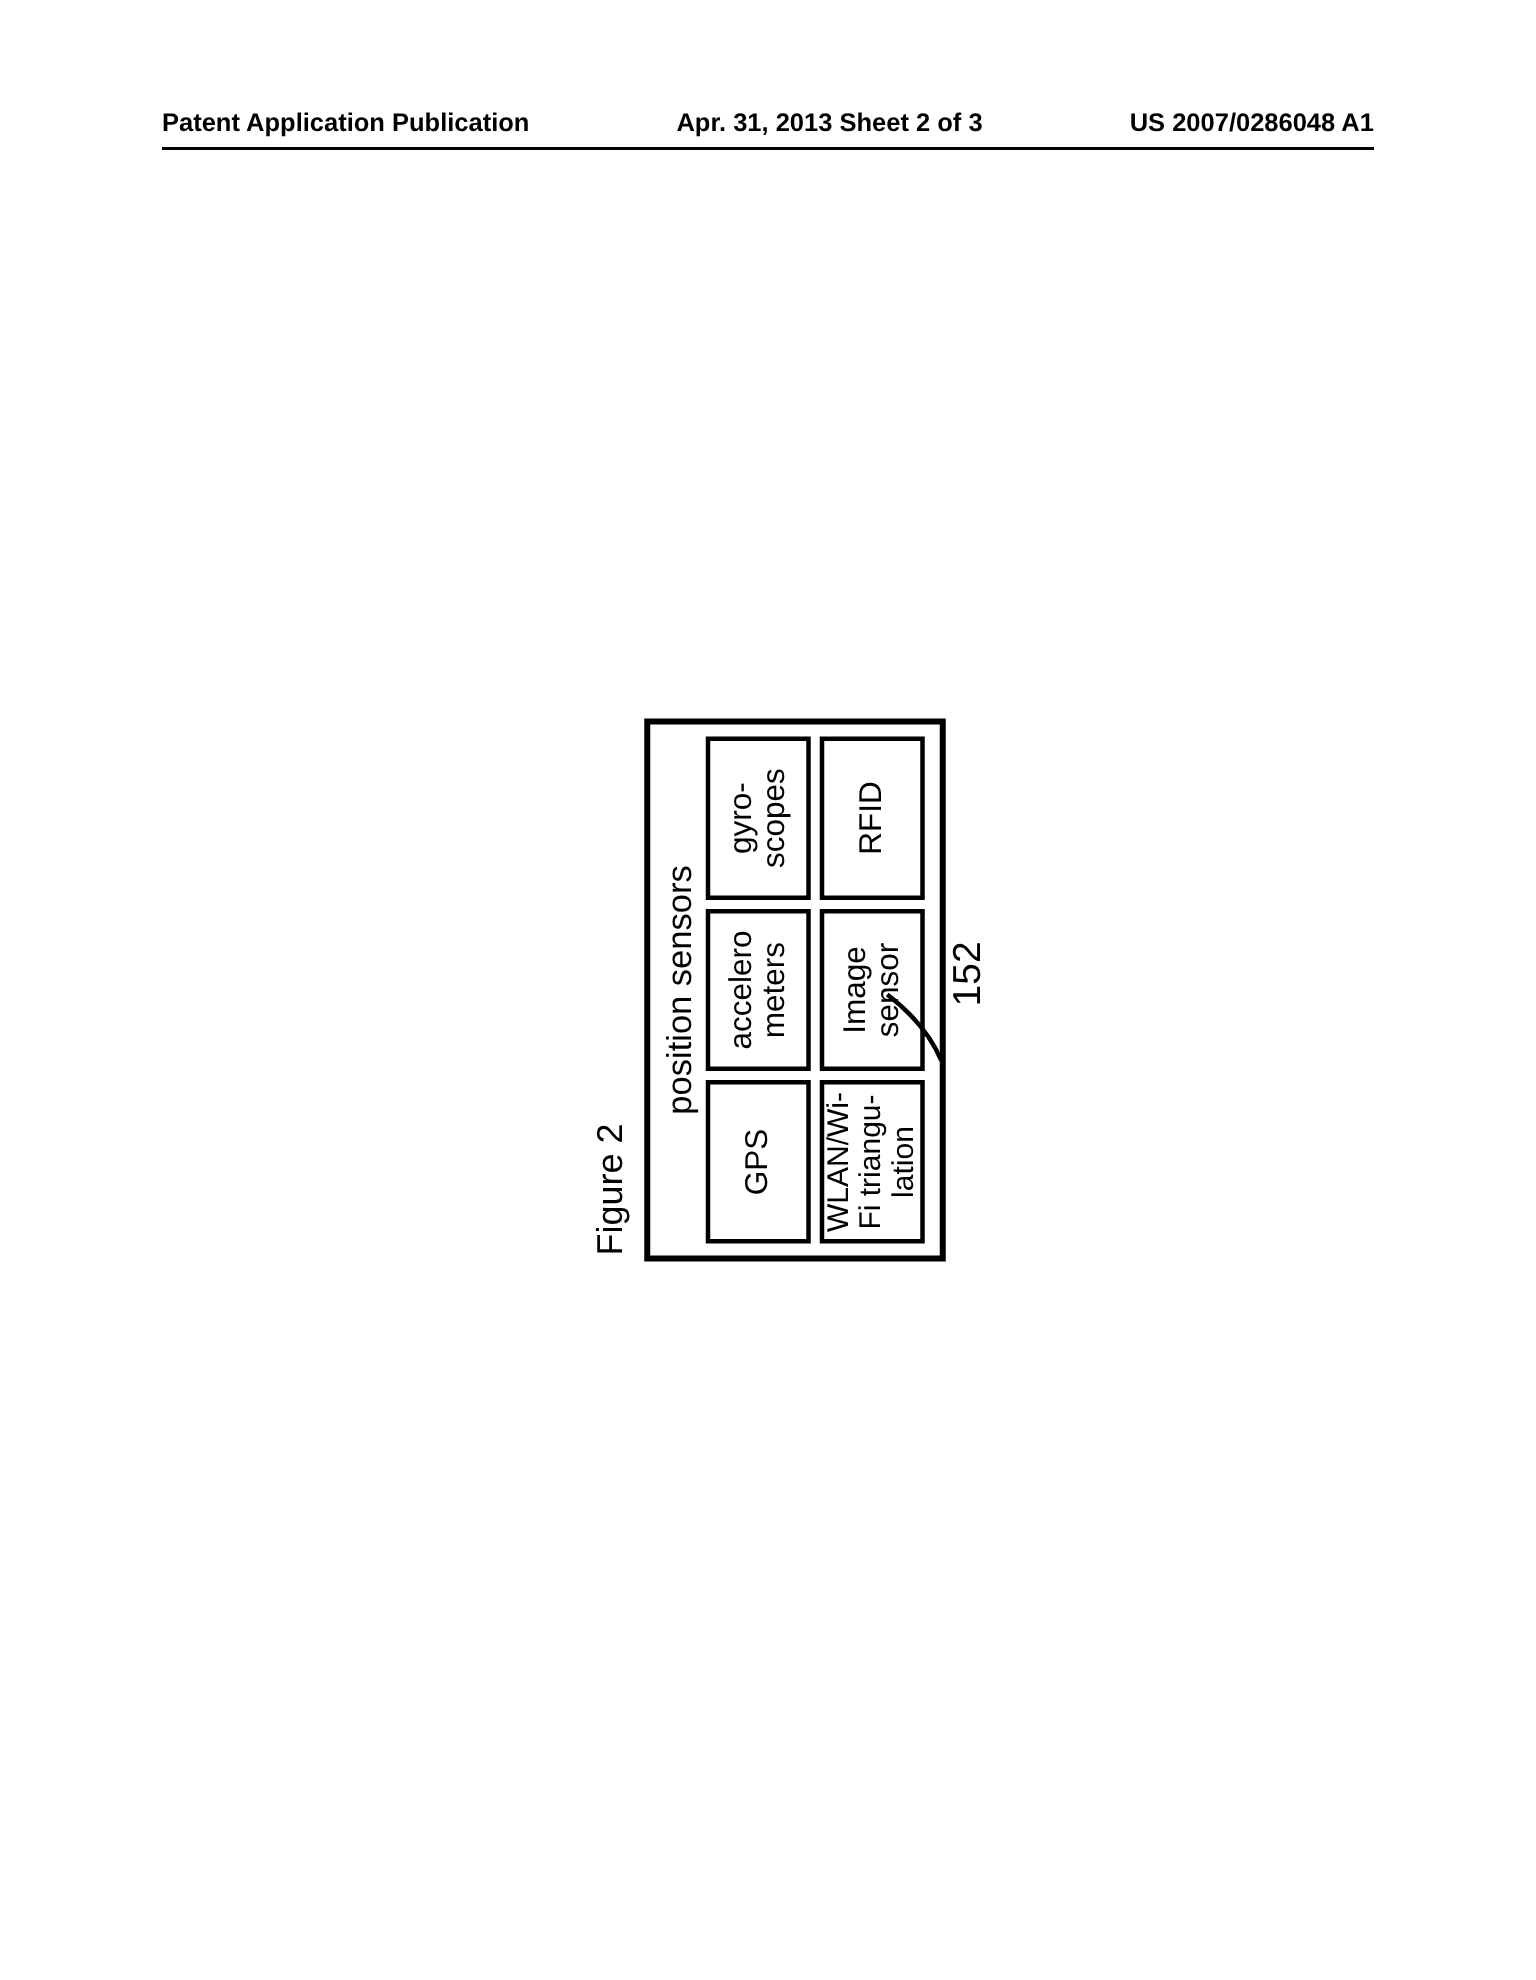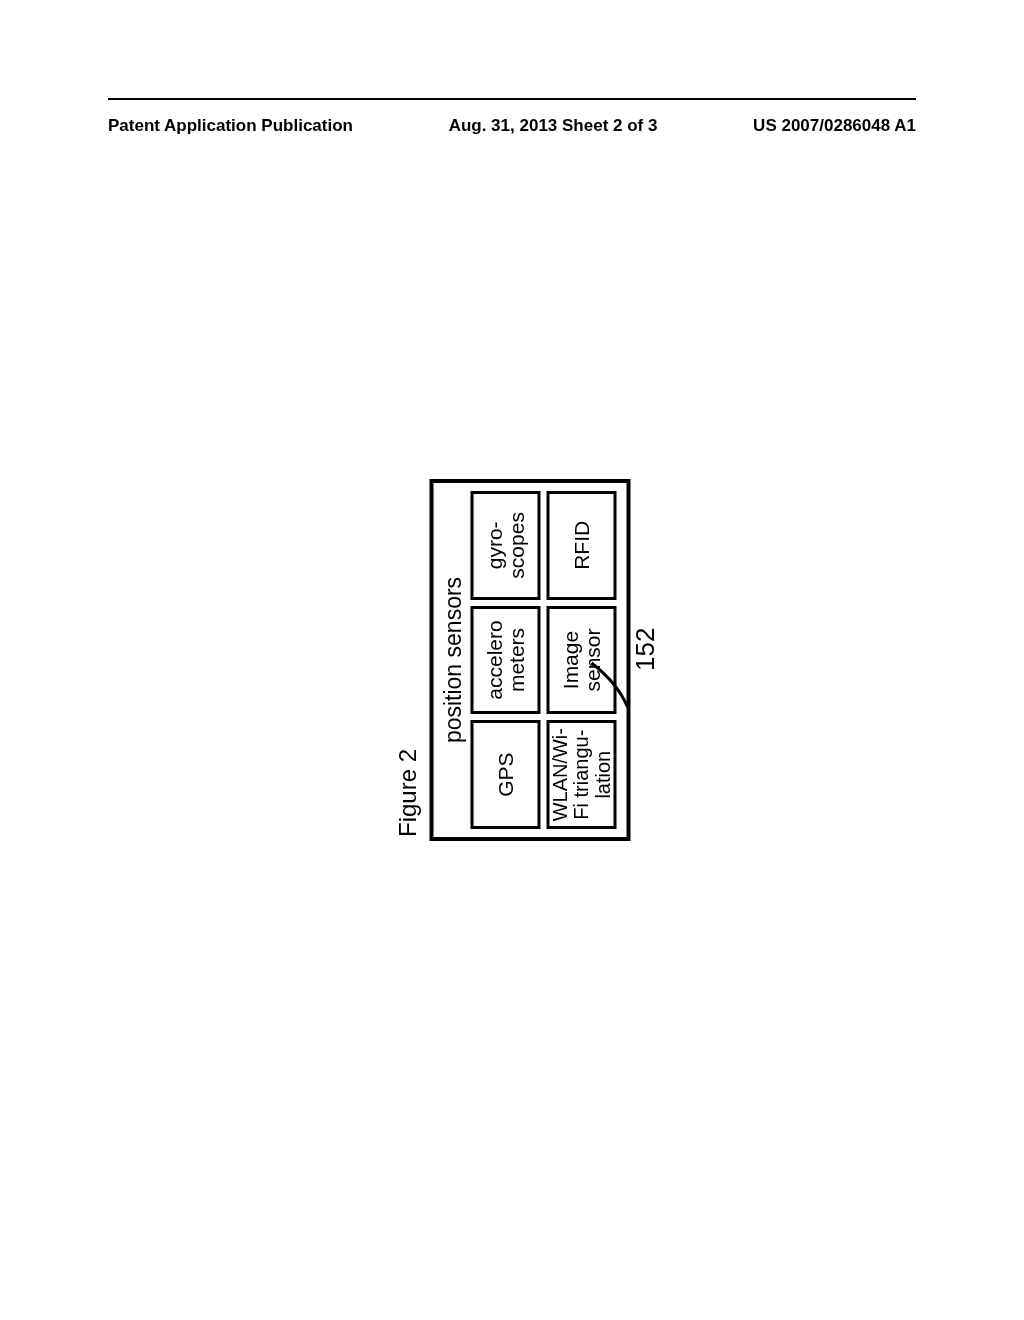--- a/index.html
+++ b/index.html
@@ -20,21 +20,20 @@
       position: absolute;
       top: 72px;
       left: 0;
       right: 0;
       padding: 0 108px;
       display: flex;
       justify-content: space-between;
       font-size: 17px;
       font-weight: bold;
       color: #000;
-      margin-top: 44px;
     }
     
     .header-divider {
       position: absolute;
       top: 98px;
       left: 108px;
       right: 108px;
       height: 2px;
       background: #000;
     }
@@ -99,21 +98,21 @@
     
     .leader-line {
       position: absolute;
     }
   </style>
 </head>
 <body>
 
 <div class="header">
   <span>Patent Application Publication</span>
-  <span>Aug. 31, 2013   Sheet 2 of 3</span>
+  <span>Apr. 31, 2013   Sheet 2 of 3</span>
   <span>US 2007/0286048 A1</span>
 </div>
 <div class="header-divider"></div>
 
 <div class="figure-stage">
   <div class="figure-label">Figure 2</div>
 
   <div class="diagram-outer">
     <div class="diagram-title">position sensors</div>
     <div class="diagram-grid">

